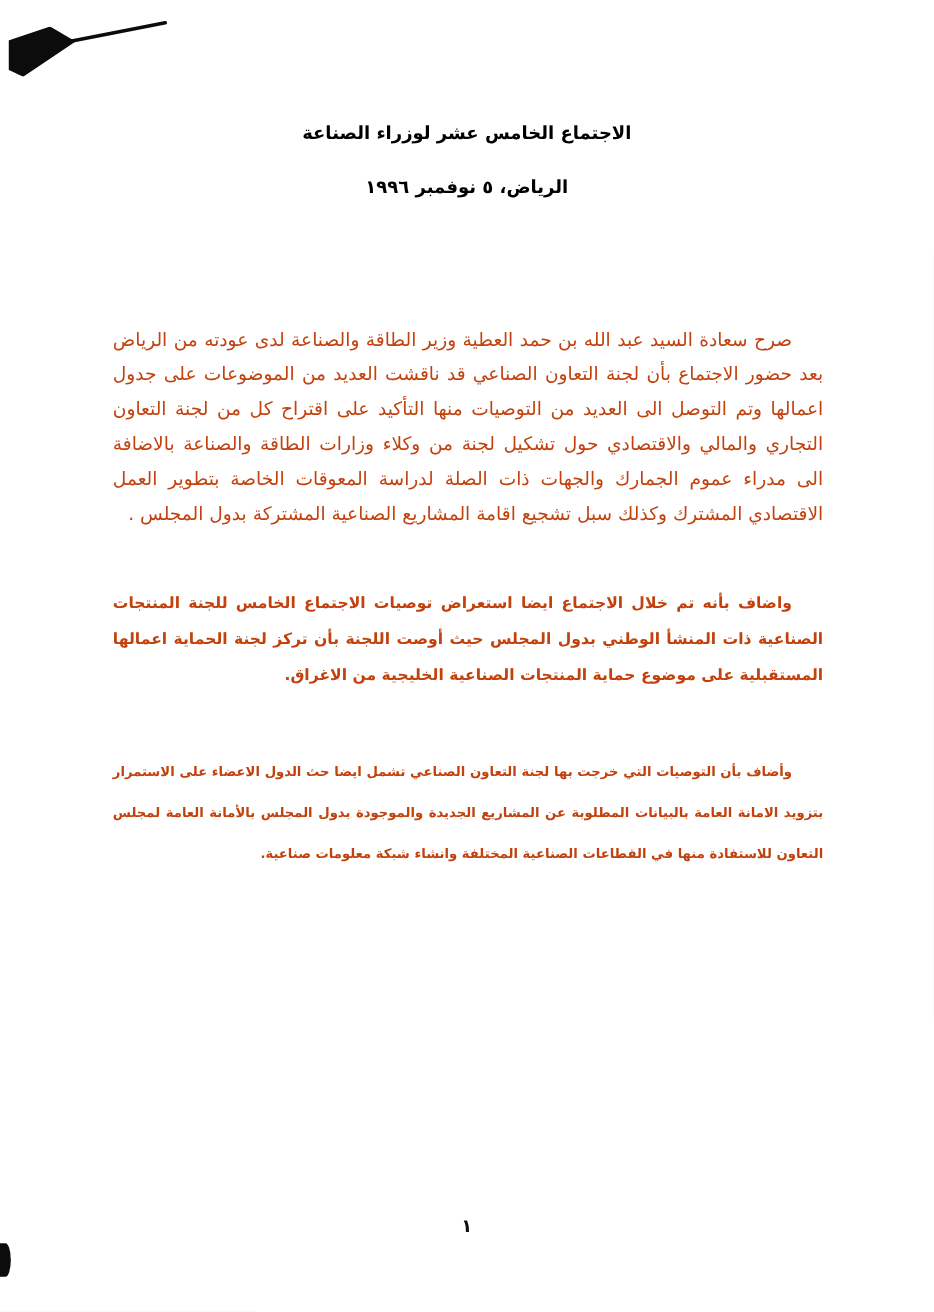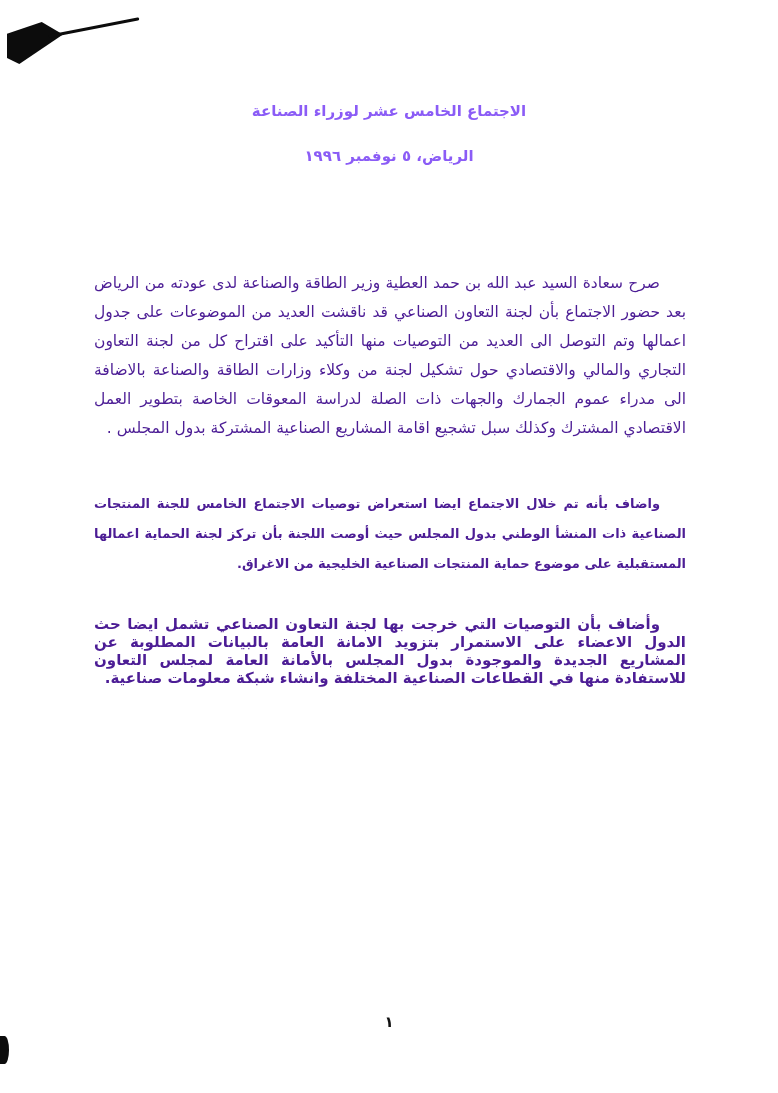--- a/index.html
+++ b/index.html
@@ -50,56 +50,56 @@
   
   .title-block {
     padding-top: 102px;
     text-align: center;
     direction: rtl;
   }
   .title-line {
     font-size: 15px;
     font-weight: bold;
     margin: 0 0 27px 0;
-    color: #8b5cf6;
+    color: #000000;
     letter-spacing: 0.2px;
   }
   
   .body-text {
     direction: rtl;
     padding: 0 92px 0 94px;
   }
   .para {
     text-align: justify;
     text-indent: 26px;
     margin: 0;
-    color: #4c1d95;
+    color: #c2410c;
   }
   .para-1 {
     margin-top: 104px;
     font-size: 15.5px;
     line-height: 29px;
     font-weight: normal;
   }
   .para-2 {
     margin-top: 46px;
     font-size: 13px;
     line-height: 30px;
     font-weight: bold;
   }
   .para-3 {
     margin-top: 60px;
     font-size: 15px;
     line-height: 30px;
     font-weight: bold;
   }
   .para-4 {
-    margin-top: 36px;
-    font-size: 15px;
-    line-height: 18px;
+    margin-top: 48px;
+    font-size: 11px;
+    line-height: 34px;
     font-weight: bold;
   }
   
   .footer {
     position: absolute;
     left: 0;
     right: 0;
     top: 1012px;
     text-align: center;
   }

